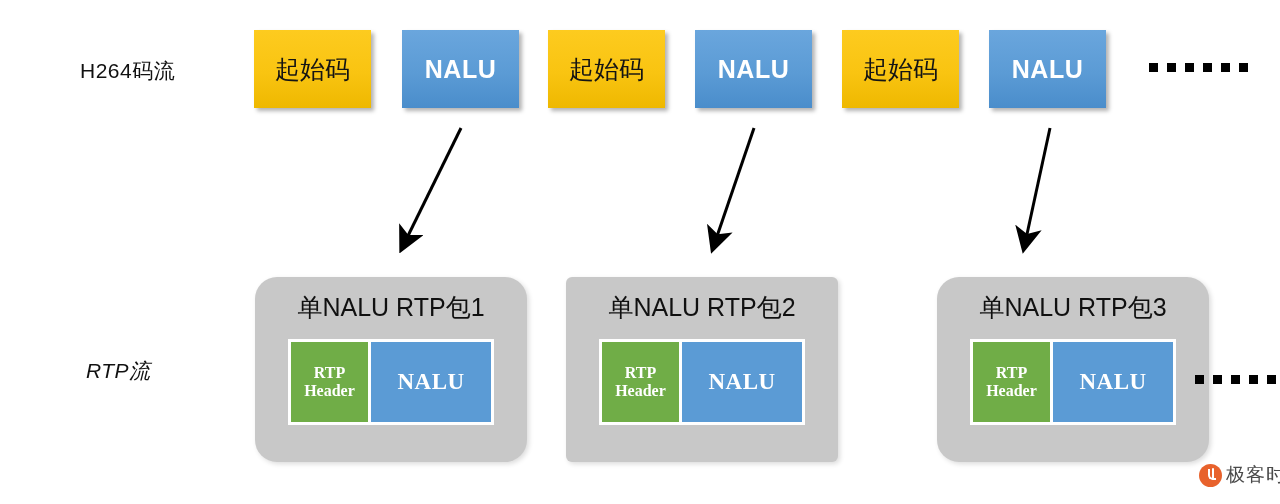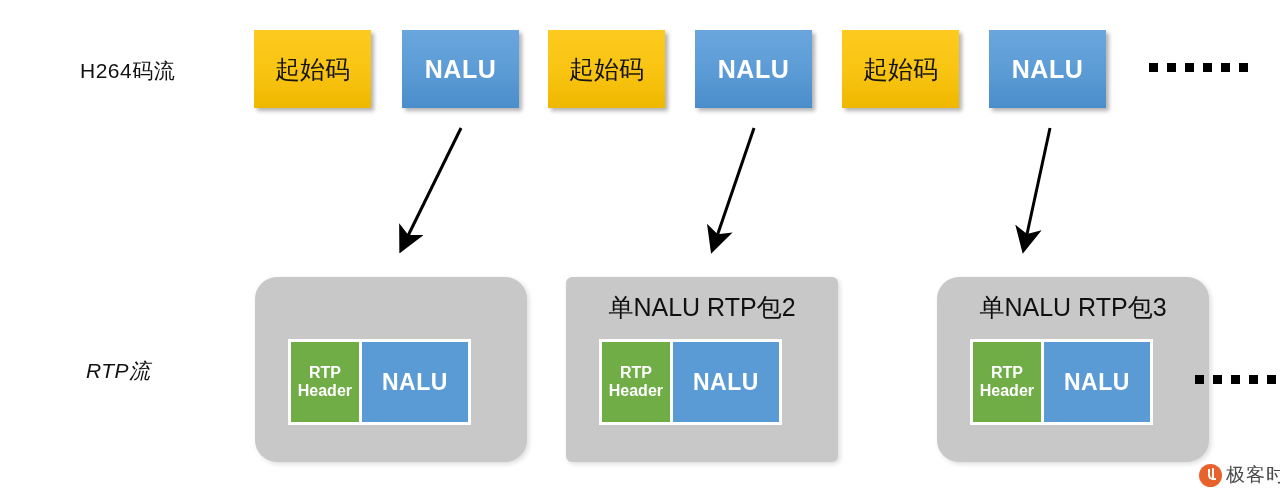--- a/index.html
+++ b/index.html
@@ -98,21 +98,22 @@
     white-space: nowrap;
   }
   .rtp-fields {
     position: absolute;
     left: 28px;
     top: 62px;
     display: flex;
     border: 3px solid #ffffff;
     box-sizing: border-box;
     height: 86px;
-    width: 183px;
+    width: 206px;
+    font-family: Liberation Serif, serif;
   }
   .field {
     display: flex;
     align-items: center;
     justify-content: center;
     text-align: center;
     box-sizing: border-box;
     color: #ffffff;
     line-height: 1.15;
   }
@@ -222,20 +223,21 @@
       </marker>
     </defs>
     <line x1="414" y1="128" x2="355" y2="248" stroke="#000000" stroke-width="3" marker-end="url(#ah)"></line>
     <line x1="707" y1="128" x2="666" y2="248" stroke="#000000" stroke-width="3" marker-end="url(#ah)"></line>
     <line x1="1003" y1="128" x2="977" y2="248" stroke="#000000" stroke-width="3" marker-end="url(#ah)"></line>
   </svg>
 
   <div class="row-label" style="left:39px; top:357px;font-style:italic;">RTP流</div>
 
   <div class="rtp-packet" style="left:208px; top:277px; width:272px; height:185px;">
+    <div class="rtp-title">单NALU RTP包1</div>
     <div class="rtp-fields" style="left:33px;">
       <div class="field header">
         <span>
           <span>RTP</span><br>
           <span>Header</span>
         </span>
       </div>
       <div class="field payload">
         <span>NALU</span>
       </div>

